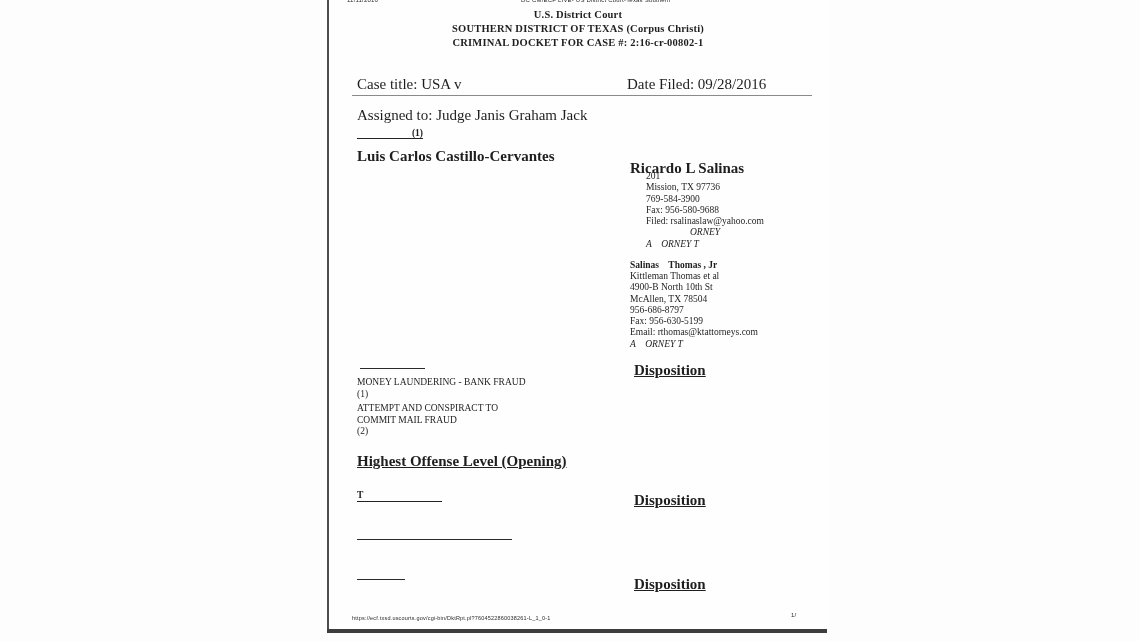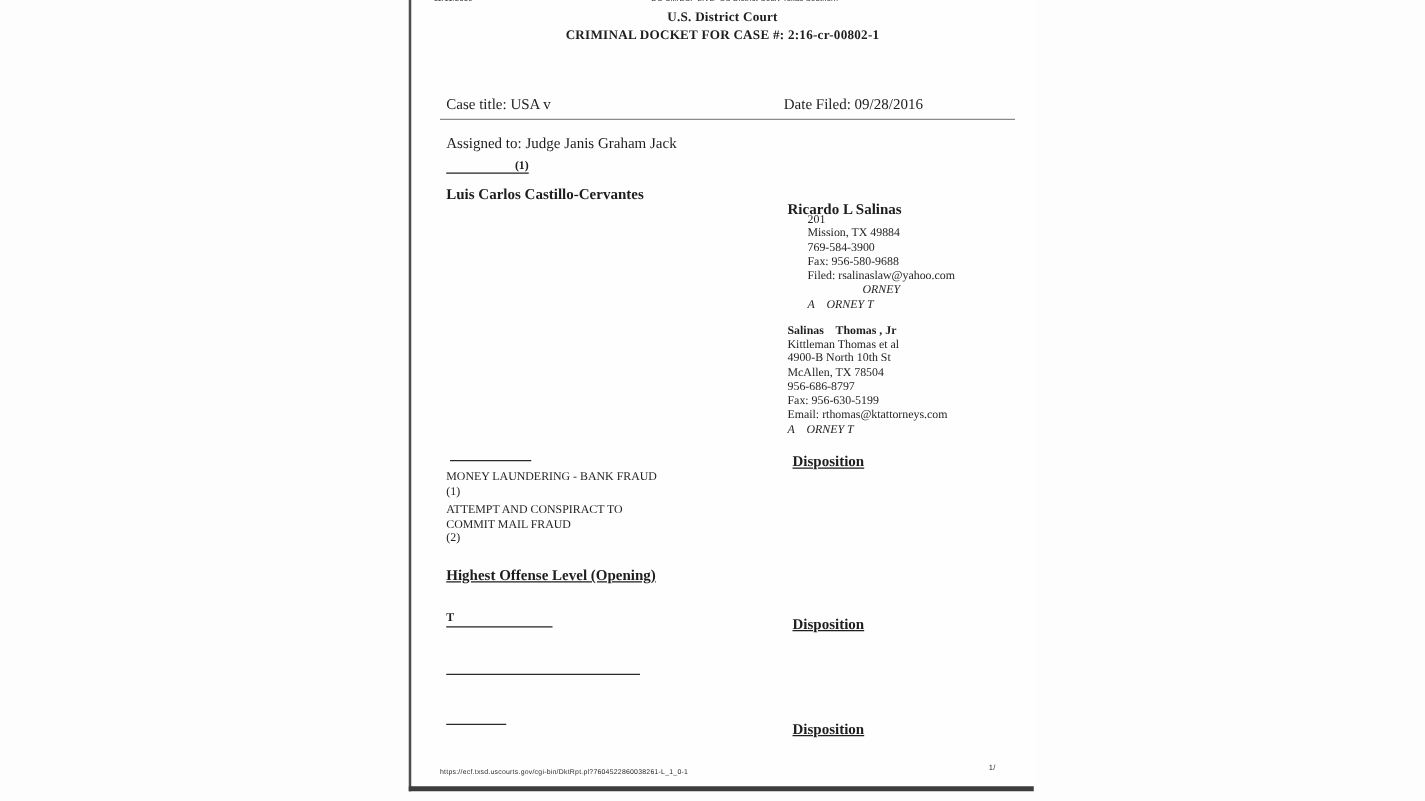--- a/index.html
+++ b/index.html
@@ -31,21 +31,21 @@
     white-space: nowrap;
   }
   .title-block {
     left: 0; top: 8px; width: 100%;
     text-align: center;
     font-weight: bold;
     font-size: 10.5px;
     line-height: 14px;
     letter-spacing: 0.2px;
   }
-  .body-text { font-size: 12px; white-space: nowrap; }
+  .body-text { font-size: 15px; white-space: nowrap; }
   .bold { font-weight: bold; }
   .italic { font-style: italic; }
   .underlined { text-decoration: underline; }
   .pre { white-space: pre; }
   .rule {
     height: 0;
     border-bottom: 1px solid #8a8a8a;
   }
   .blank-line {
     height: 0;
@@ -76,39 +76,40 @@
 <body>
 
 <div class="canvas">
   <div class="page">
 
     <div class="abs tiny" style="left:18px; top:-3px;">11/11/2016</div>
     <div class="abs tiny" style="left:192px; top:-3px;">DC CM/ECF LIVE- US District Court-Texas Southern</div>
 
     <div class="abs title-block">
       <div>U.S. District Court</div>
+      <div>SOUTHERN DISTRICT OF TEXAS (Corpus Christi)</div>
       <div>CRIMINAL DOCKET FOR CASE #: 2:16-cr-00802-1</div>
     </div>
 
     <div class="abs body-text" style="left:28px; top:76px;">Case title: USA v</div>
     <div class="abs body-text" style="left:298px; top:76px;">Date Filed: 09/28/2016</div>
     <div class="abs rule" style="left:23px; top:95px; width:460px;"></div>
 
     <div class="abs body-text" style="left:28px; top:107px;">Assigned to: Judge Janis Graham Jack</div>
 
     <div class="abs def-num-line" style="left:28px; top:128px; width:66px;">
       <span>(1)</span>
     </div>
 
     <div class="abs body-text bold" style="left:28px; top:148px;text-align:center;">Luis Carlos Castillo-Cervantes</div>
     <div class="abs body-text bold" style="left:301px; top:160px;text-align:center;">Ricardo L Salinas</div>
 
     <div class="abs atty-lines" style="left:301px; top:171px;margin-left:16px;">
       <div>201</div>
-      <div>Mission, TX 49884</div>
+      <div>Mission, TX 97736</div>
       <div>769-584-3900</div>
       <div>Fax: 956-580-9688</div>
       <div>Filed: rsalinaslaw@yahoo.com</div>
       <div class="italic pre" style="margin-left:44px;">ORNEY</div>
       <div class="italic pre">A    ORNEY T</div>
     </div>
 
     <div class="abs atty-lines" style="left:301px; top:259px;">
       <div class="bold pre" style="line-height:12px;">Salinas    Thomas , Jr</div>
       <div>Kittleman Thomas et al</div>

